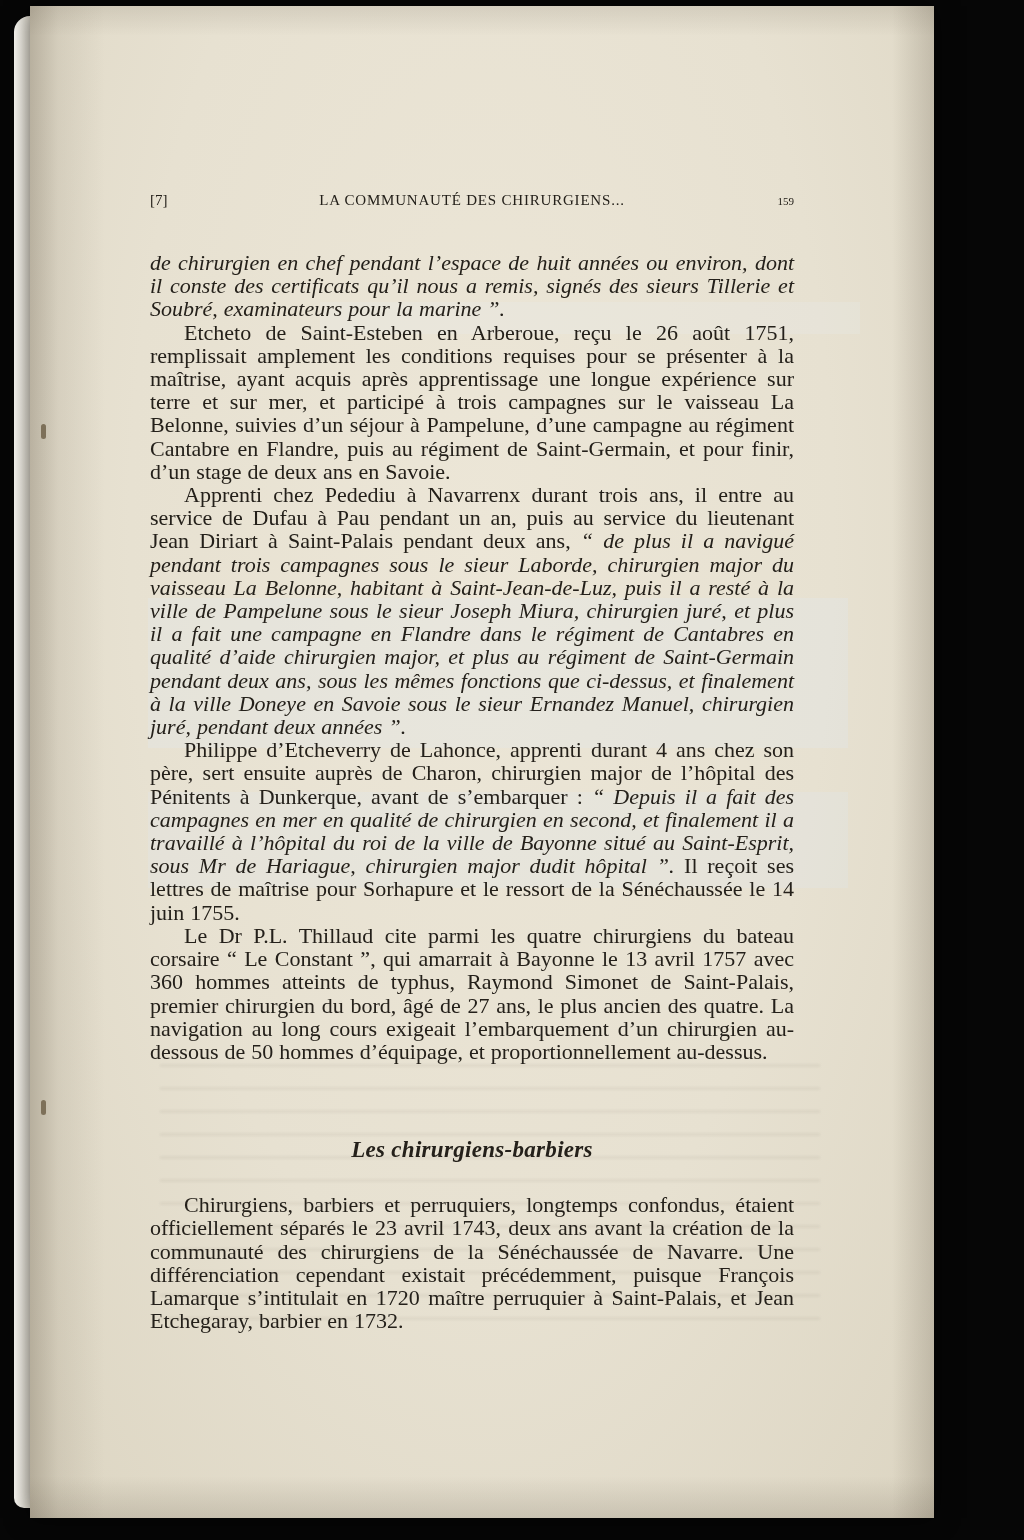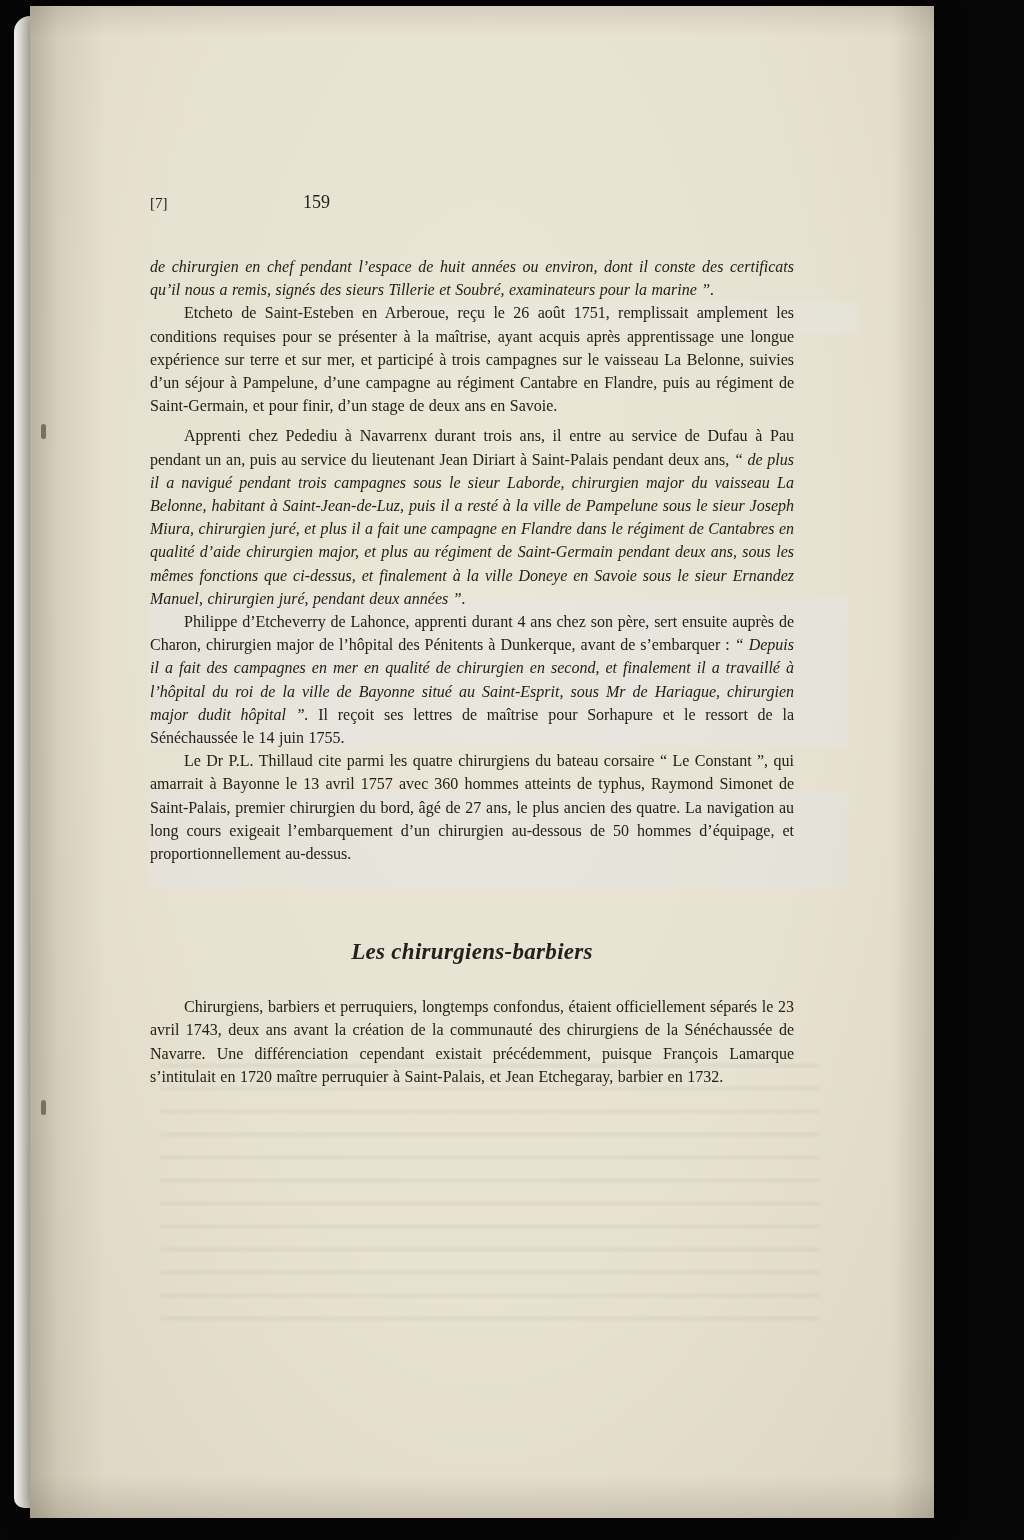--- a/index.html
+++ b/index.html
@@ -40,29 +40,29 @@
   .text-block {
     position:absolute; left:150px; top:192px; width:644px;
     color:var(--ink,#242019); z-index:2;
   }
   .page-header {
     display:flex; align-items:baseline;
     font-size:15px; margin-bottom:42px;
   }
   .hdr-left  { width:90px; text-align:left; }
   .hdr-title { flex:1; text-align:center; letter-spacing:0.8px; }
-  .hdr-right { width:90px; text-align:right; font-size:18px; }
+  .hdr-right { width:90px; text-align:right; font-size:11px; }
 
   .para {
-    margin:0; font-size:16px; line-height:23.2px;
+    margin:0; font-size:22px; line-height:23.2px;
     text-align:justify; text-indent:34px; word-spacing:0.5px;
   }
   .no-indent { text-indent:0; }
   .italic { font-style:italic; }
-  .space-before { margin-top:7px; }
+  .space-before { }
   .section-heading {
     margin:74px 0 30px; text-align:center;
     font-size:23px; font-weight:bold; letter-spacing:0.3px;
     color:var(--ink,#242019);
     font-style:italic;
   }
 </style>
 </head>
 <body>
 
@@ -77,20 +77,21 @@
     <div class="showthrough"></div>
   </div>
 
   <div class="stitch stitch-top"></div>
   <div class="stitch stitch-bottom"></div>
 
   <main class="text-block">
 
     <div class="page-header">
       <span class="hdr-left">[7]</span>
+      <span class="hdr-title">LA COMMUNAUTÉ DES CHIRURGIENS...</span>
       <span class="hdr-right">159</span>
     </div>
 
     <p class="para no-indent italic">
       <span class="run">de chirurgien en chef pendant l’espace de huit années ou environ, dont il conste des certificats qu’il nous a remis, signés des sieurs Tillerie et Soubré, examinateurs pour la marine ”.</span>
     </p>
 
     <p class="para">
       <span class="run">Etcheto de Saint-Esteben en Arberoue, reçu le 26 août 1751, remplissait amplement les conditions requises pour se présenter à la maîtrise, ayant acquis après apprentissage une longue expérience sur terre et sur mer, et participé à trois campagnes sur le vaisseau La Belonne, suivies d’un séjour à Pampelune, d’une campagne au régiment Cantabre en Flandre, puis au régiment de Saint-Germain, et pour finir, d’un stage de deux ans en Savoie.</span>
     </p>

